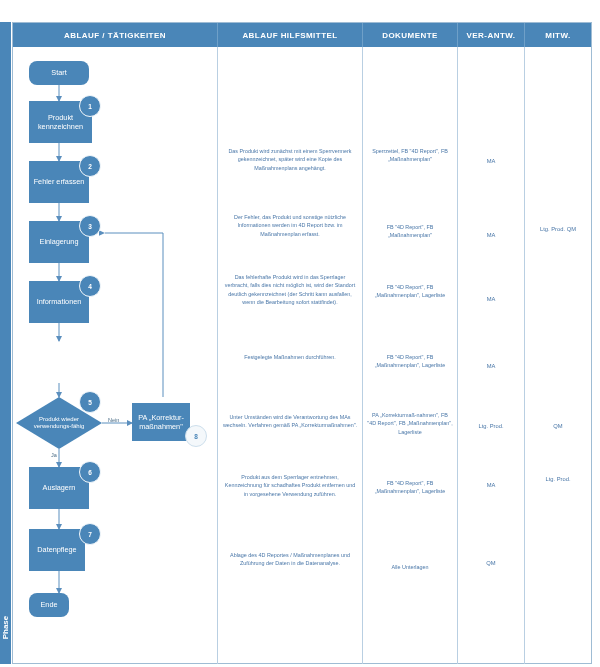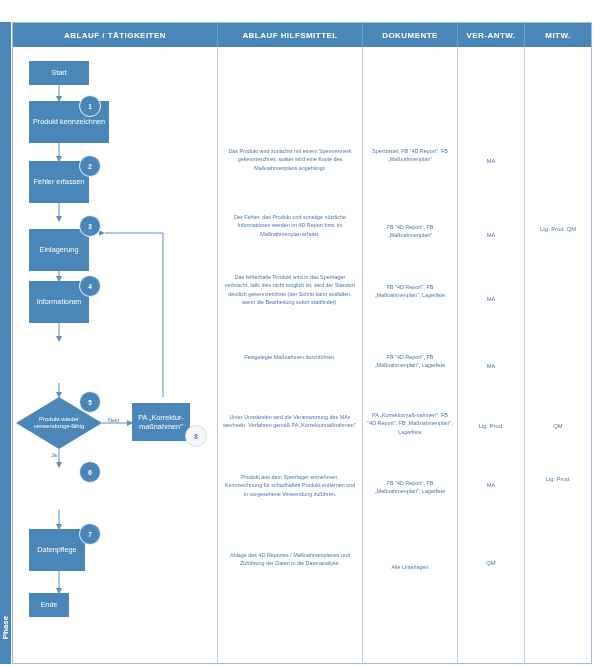--- a/index.html
+++ b/index.html
@@ -35,21 +35,21 @@
 
   .body-cols{position:absolute;left:0;top:24px;width:100%;height:617px;display:flex;}
   .col{box-sizing:border-box;border-right:1px solid #b9cfe2;position:relative;height:100%;}
   .col:last-child{border-right:none;}
 
   
   .flow{position:absolute;left:0;top:0;width:205px;height:617px;}
   .shape{position:absolute;background:#4a86b8;color:#ffffff;font-size:7.3px;
          display:flex;align-items:center;justify-content:center;text-align:center;
          line-height:1.25;box-sizing:border-box;padding:2px;}
-  .term{border-radius:0;}
+  .term{border-radius:8px;}
   .proc{border-radius:0px;}
   .badge{position:absolute;width:20px;height:20px;border-radius:50%;
          background:#4a86b8;color:#ffffff;font-size:6.5px;font-weight:bold;
          display:flex;align-items:center;justify-content:center;
          border:1px solid #f2f7fb;}
   .diamond-wrap{position:absolute;width:86px;height:52px;}
   .diamond{position:absolute;left:0;top:0;width:100%;height:100%;}
   .diamond-txt{position:absolute;left:0;top:0;width:100%;height:100%;
          display:flex;align-items:center;justify-content:center;text-align:center;
          color:#ffffff;font-size:6px;line-height:1.2;padding:0 7px;box-sizing:border-box;}
@@ -111,31 +111,31 @@
               <path d="M150,350 L150,186"></path>
               <path d="M150,186 L92,186"></path>
             </g>
             <path d="M92,186 L86,183.2 L86,188.8 z" fill="#5b8fbe"></path>
           </svg>
 
           <div class="shape term" style="left:16px;top:14px;width:60px;height:24px;">
             <span>Start</span>
           </div>
 
-          <div class="shape proc" style="left:16px;top:54px;width:80px;height:42px;">
+          <div class="shape proc" style="left:16px;top:54px;width:63px;height:42px;">
             <span>Produkt kennzeichnen</span>
           </div>
           <div class="badge" style="left:66px;top:48px;">1</div>
 
           <div class="shape proc" style="left:16px;top:114px;width:60px;height:42px;">
             <span>Fehler erfassen</span>
           </div>
           <div class="badge" style="left:66px;top:108px;">2</div>
 
-          <div class="shape proc" style="left:16px;top:182px;width:60px;height:42px;">
+          <div class="shape proc" style="left:16px;top:174px;width:60px;height:42px;">
             <span>Einlagerung</span>
           </div>
           <div class="badge" style="left:66px;top:168px;">3</div>
 
           <div class="shape proc" style="left:16px;top:234px;width:60px;height:42px;">
             <span>Informationen</span>
           </div>
           <div class="badge" style="left:66px;top:228px;">4</div>
 
           <div class="diamond-wrap" style="left:3px;top:350px;">
@@ -146,20 +146,23 @@
           </div>
           <div class="badge" style="left:66px;top:344px;">5</div>
           <div class="edgelabel" style="left:95px;top:370px;">Nein</div>
           <div class="edgelabel" style="left:38px;top:405px;">Ja</div>
 
           <div class="shape proc" style="left:119px;top:356px;width:58px;height:38px;">
             <span>PA „Korrektur-maßnahmen"</span>
           </div>
           <div class="badge" style="left:172px;top:378px;background:#f4f8fb;color:#4a86b8;border:1px solid #cddfec;">8</div>
 
+          <div class="shape proc" style="left:16px;top:420px;width:60px;height:42px;">
+            <span>Auslagern</span>
+          </div>
           <div class="badge" style="left:66px;top:414px;">6</div>
 
           <div class="shape proc" style="left:16px;top:482px;width:56px;height:42px;">
             <span>Datenpflege</span>
           </div>
           <div class="badge" style="left:66px;top:476px;">7</div>
 
           <div class="shape term" style="left:16px;top:546px;width:40px;height:24px;">
             <span>Ende</span>
           </div>

